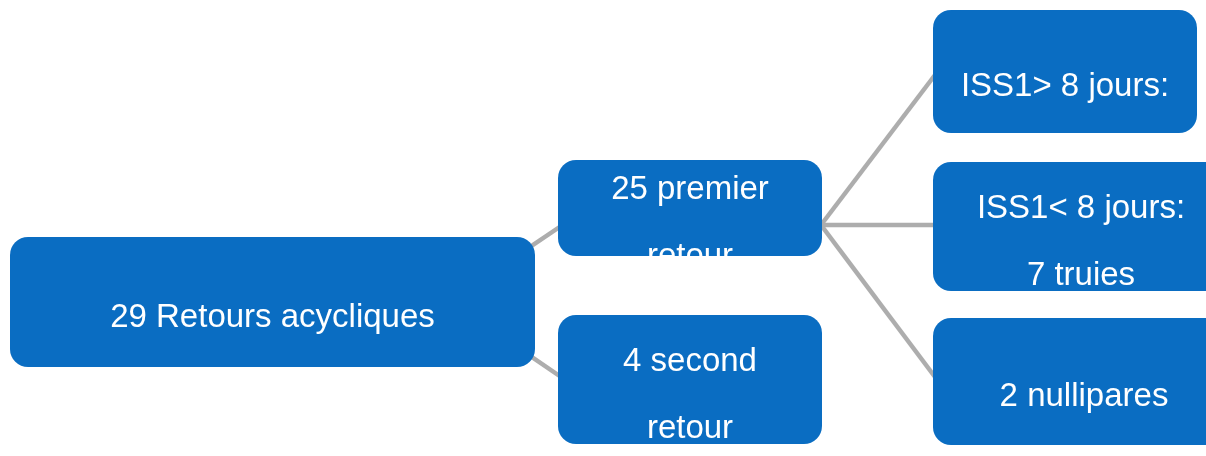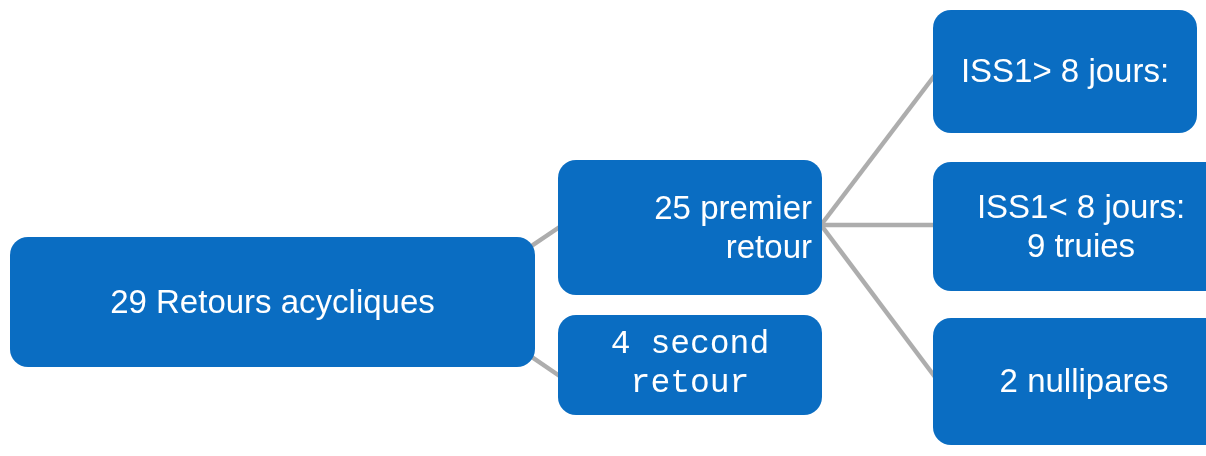--- a/index.html
+++ b/index.html
@@ -39,55 +39,56 @@
     display: flex;
     flex-direction: column;
     align-items: center;
     justify-content: center;
     text-align: center;
     padding: 4px 10px;
   }
   .node .line {
     display: block;
     white-space: nowrap;
+    margin-top: 28px;
   }
 </style>
 </head>
 <body>
 
 <div class="canvas">
 
   <svg class="connectors" viewBox="0 0 1206 456" xmlns="http://www.w3.org/2000/svg">
     <line x1="450" y1="301" x2="564" y2="224"></line>
     <line x1="450" y1="301" x2="564" y2="379"></line>
     <line x1="821" y1="225" x2="938" y2="71"></line>
     <line x1="821" y1="225" x2="938" y2="225"></line>
     <line x1="821" y1="225" x2="938" y2="381"></line>
   </svg>
 
   <div class="node" style="left:10px;  top:237px; width:525px; height:130px;">
     <span class="line">29 Retours acycliques</span>
   </div>
 
-  <div class="node" style="left:558px; top:160px; width:264px; height:135px;align-items:flex-end;">
+  <div class="node" style="left:558px; top:160px; width:264px; height:96px;">
     <span class="line">25 premier</span>
     <span class="line">retour</span>
   </div>
 
-  <div class="node" style="left:558px; top:315px; width:264px; height:100px;font-family:Liberation Mono, monospace;">
+  <div class="node" style="left:558px; top:315px; width:264px; height:129px;">
     <span class="line">4 second</span>
     <span class="line">retour</span>
   </div>
 
   <div class="node" style="left:933px; top:10px;  width:264px; height:123px;">
     <span class="line">ISS1&gt; 8 jours:</span>
   </div>
 
   <div class="node" style="left:933px; top:162px; width:296px; height:129px;">
     <span class="line">ISS1&lt; 8 jours:</span>
-    <span class="line">9 truies</span>
+    <span class="line">7 truies</span>
   </div>
 
   <div class="node" style="left:933px; top:318px; width:302px; height:127px;">
     <span class="line">2 nullipares</span>
   </div>
 
 </div>
 
 </body></html>

